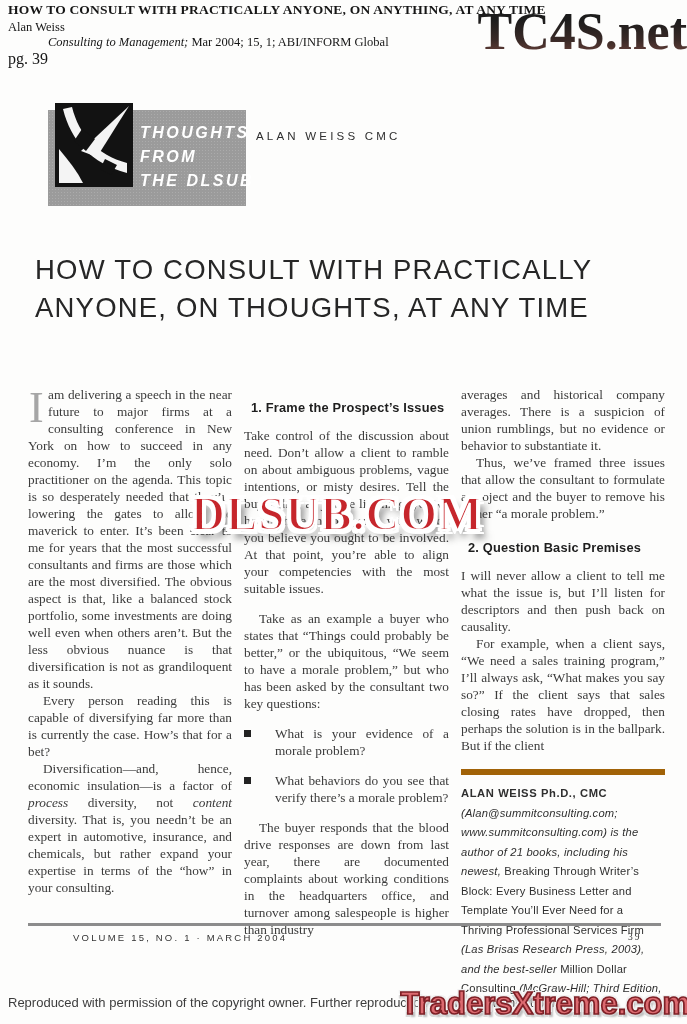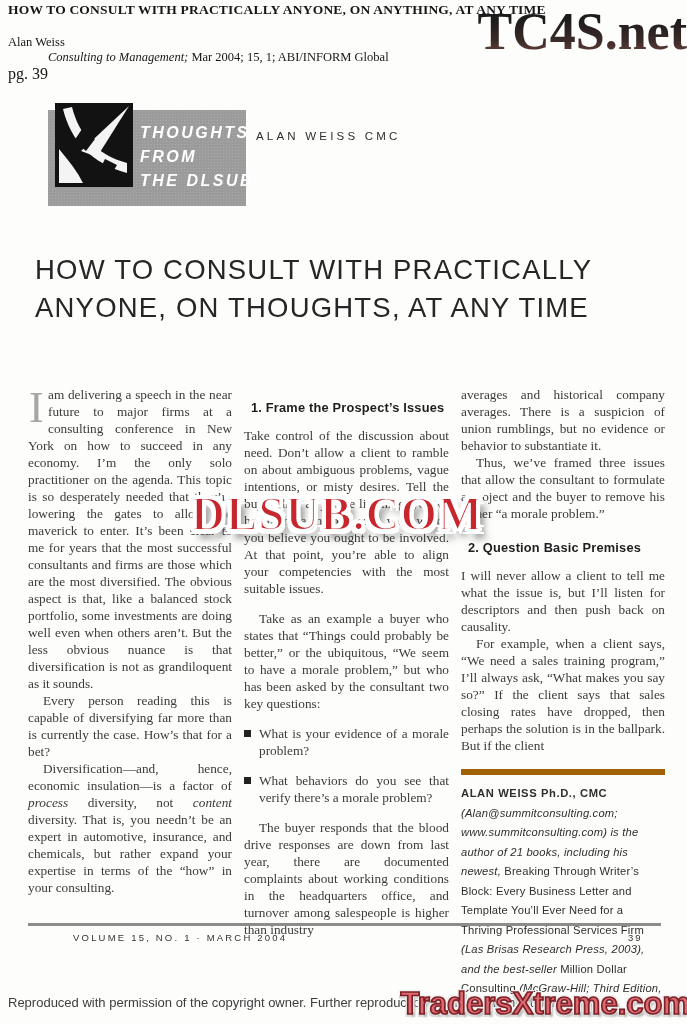--- a/index.html
+++ b/index.html
@@ -5,21 +5,21 @@
   * { margin:0; padding:0; box-sizing:border-box; }
   html,body { background:#e8e8e8; }
   .page {
     position:relative; width:687px; height:1024px; margin:0 auto;
     background:#fdfdfc; overflow:hidden;
     font-family:"Liberation Serif", serif; color:#3a3a3a;
   }
   
   .hdr { position:absolute; left:8px; top:2px; width:480px; color:#161616; }
   .hdr-title { font-size:13.5px; font-weight:bold; letter-spacing:.2px; white-space:nowrap; }
-  .hdr-author { font-size:12.5px; margin-top:17px; }
+  .hdr-author { font-size:12.5px; margin-top:2px; }
   .hdr-cite { font-size:12.5px;margin-left:40px; }
   .hdr-cite .it { font-style:italic; }
   .hdr-pg { font-size:16px; }
   
   .wm-tc4s {
     position:absolute; top:2px; right:0; z-index:9;
     font-family:"Liberation Serif", serif; font-weight:bold; font-size:52px; letter-spacing:0;
     background:linear-gradient(180deg,#1c1c1c 30%,#3a2a27 65%,#7c4a41 100%);
     -webkit-background-clip:text; background-clip:text; color:transparent;
     filter:blur(.4px);
@@ -73,41 +73,41 @@
     float:left; font-size:44px; line-height:38px; width:13px;
     margin:3px 6px 0 1px; color:#a6a6a6;
   }
   .h-sec {
     font-family:"Liberation Sans", sans-serif; font-weight:bold;
     font-size:12.8px; color:#1e1e1e; text-align:left; letter-spacing:.2px;
   }
   .h1gap { margin:13px 0 11px 7px; }
   .h2gap { margin:17px 0 11px 7px; }
   .bullets { margin-top:13px; }
-  .bullet { display:flex; gap:8px; margin-bottom:13px; }
+  .bullet { display:flex; gap:24px; margin-bottom:13px; }
   .bullet .sq { flex:0 0 auto; width:7px; height:7px; background:#222; margin-top:5px; }
   .gap-top { margin-top:13px; }
   
   .bio {
     margin-top:15px; border-top:6px solid #a16207; padding-top:9px;
     font-family:"Liberation Sans", sans-serif; font-style:italic;
     font-size:11.2px; line-height:19.5px; letter-spacing:.2px;
     color:#2f2f2f; text-align:left;
   }
   .bio .nm { font-style:normal; font-weight:bold; letter-spacing:.6px; }
   .bio .rom { font-style:normal; }
   
   .footer-rule { position:absolute; left:28px; width:633px; top:923px; height:2.5px; background:#8c8c8c; }
   .footer-left {
     position:absolute; left:35px; top:932px;
     font-family:"Liberation Sans", sans-serif; font-size:9.5px; letter-spacing:2.2px; color:#333;padding-left:38px;
   }
   .footer-page {
     position:absolute; left:628px; top:932px;
-    font-family:Liberation Sans, sans-serif; font-size:9.5px; letter-spacing:2px; color:#333;
+    font-family:Liberation Serif, serif; font-size:9.5px; letter-spacing:2px; color:#333;
   }
   .copyright {
     position:absolute; left:8px; top:995px; width:600px;
     font-family:"Liberation Sans", sans-serif; font-size:13px; color:#3d3d3d; white-space:nowrap;
   }
 </style>
 </head>
 <body>
 
 <div class="page">

